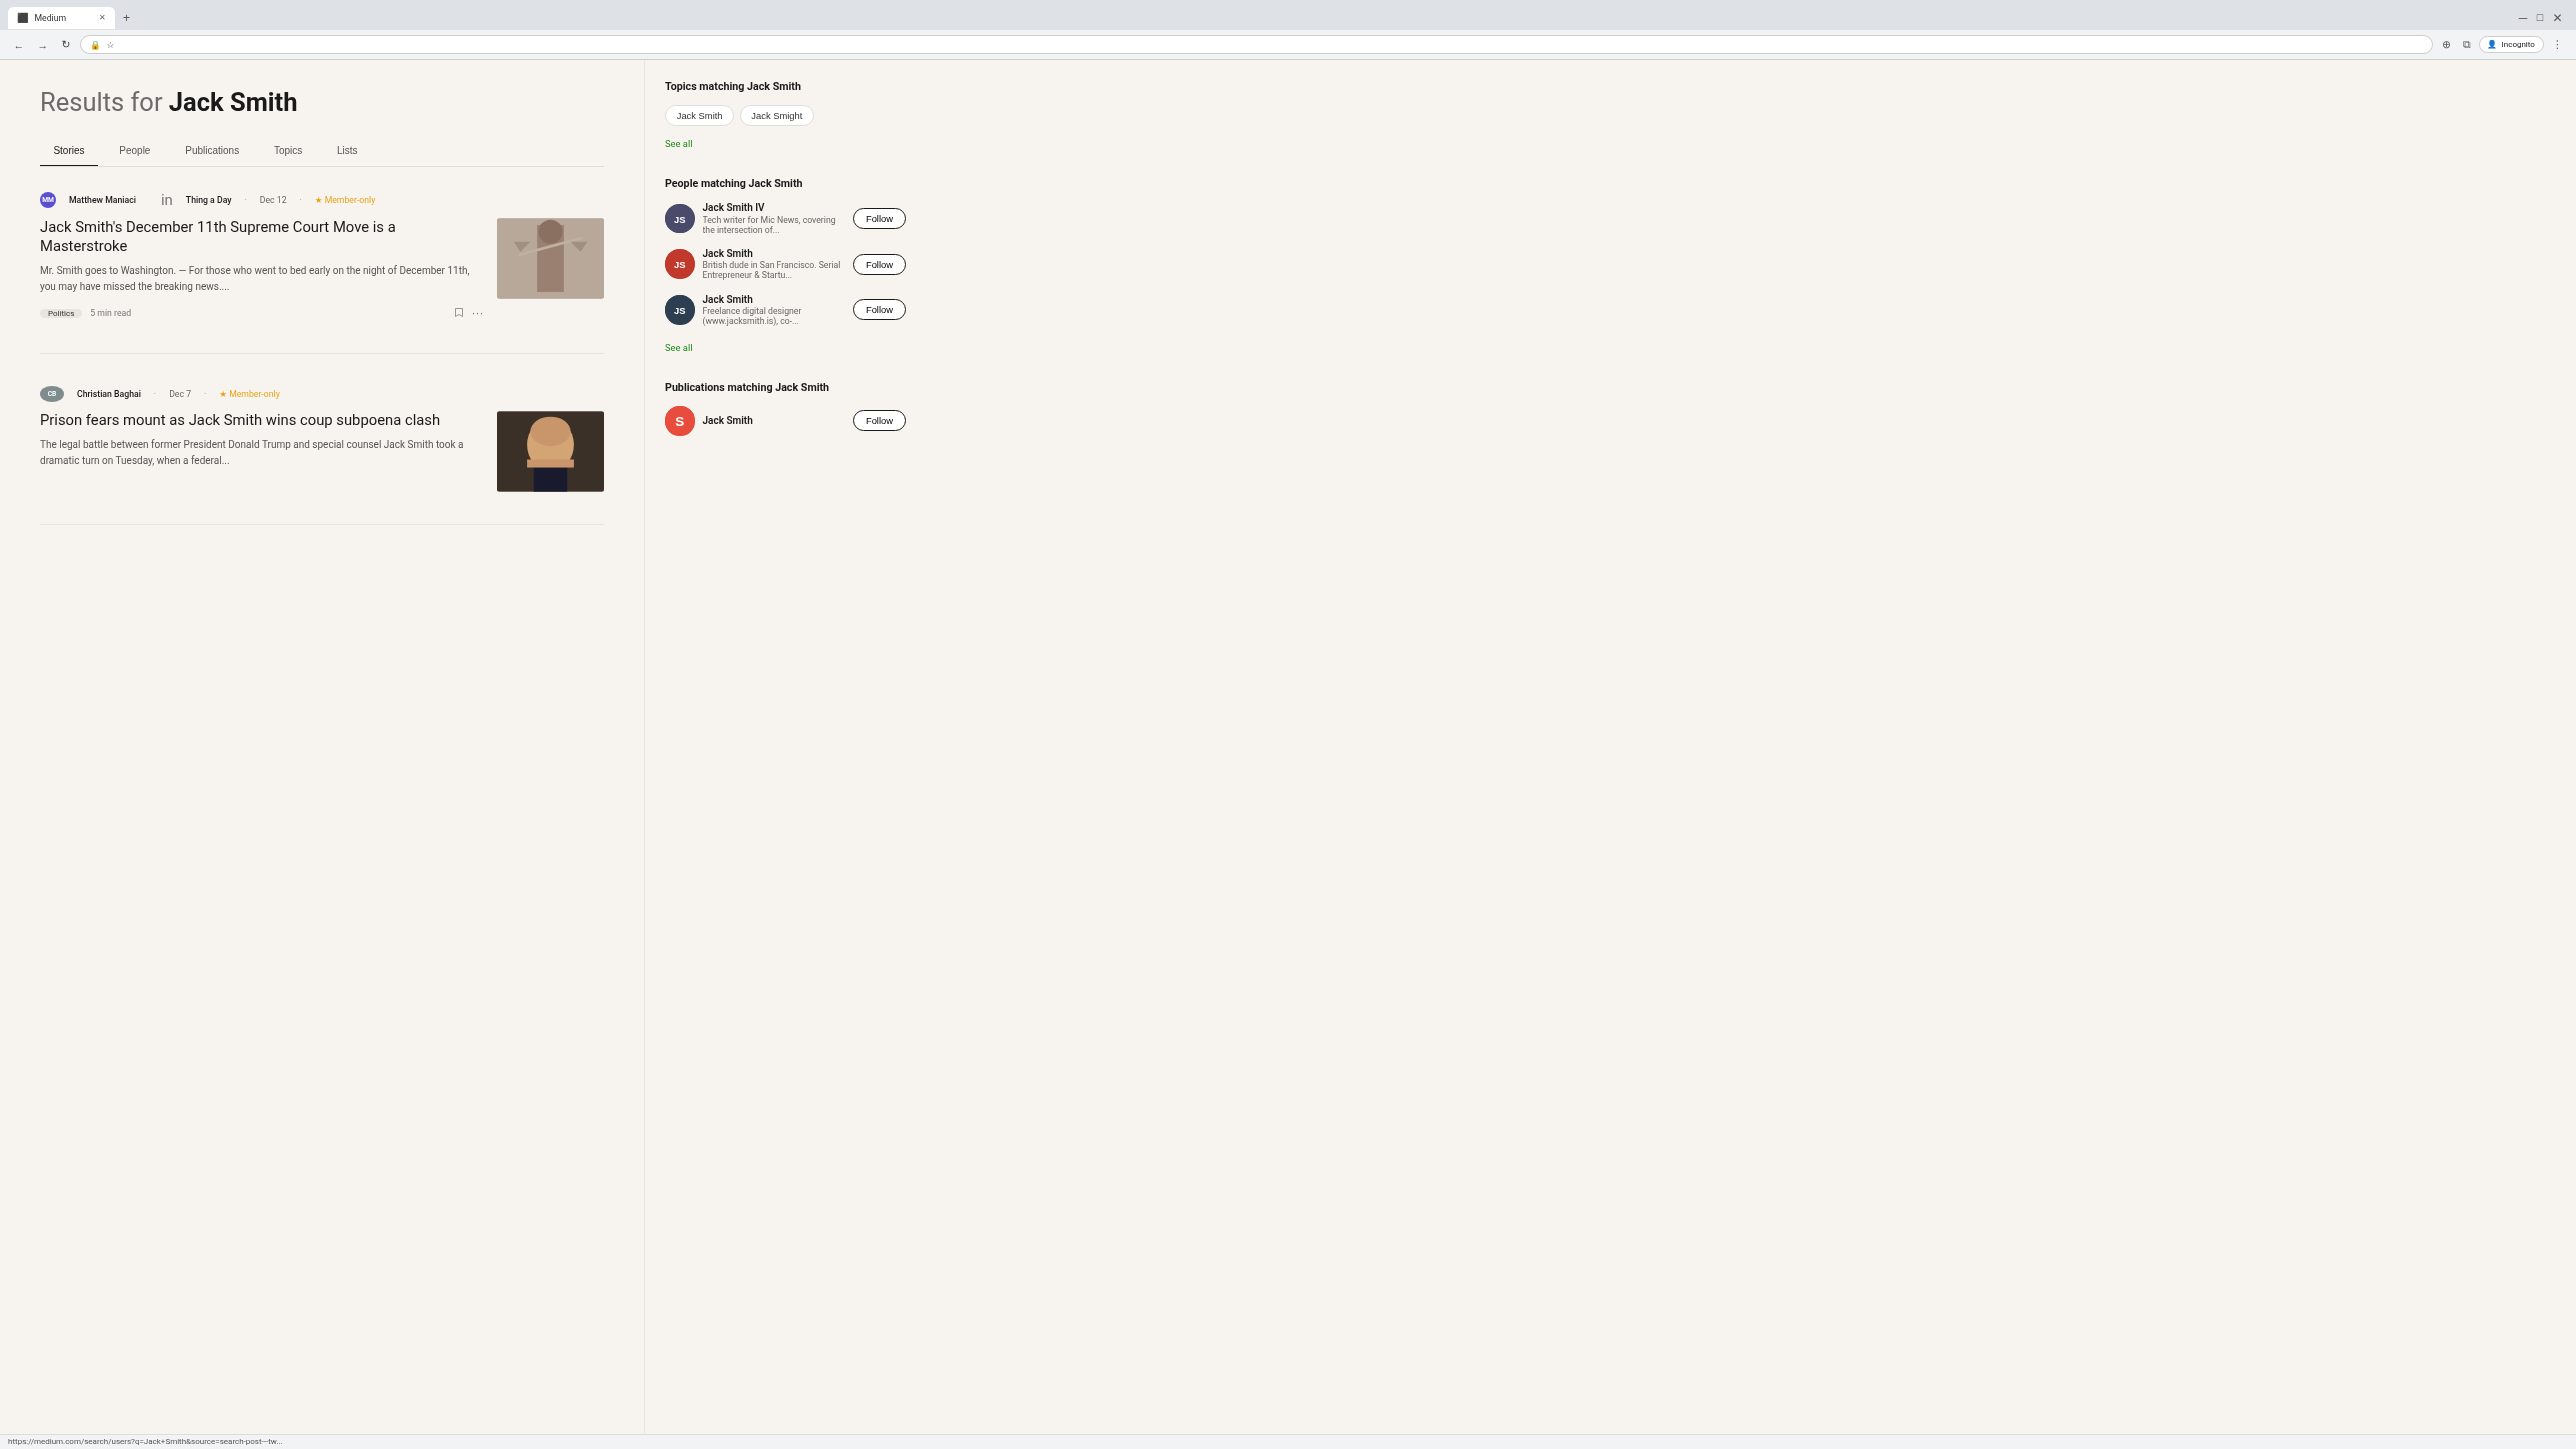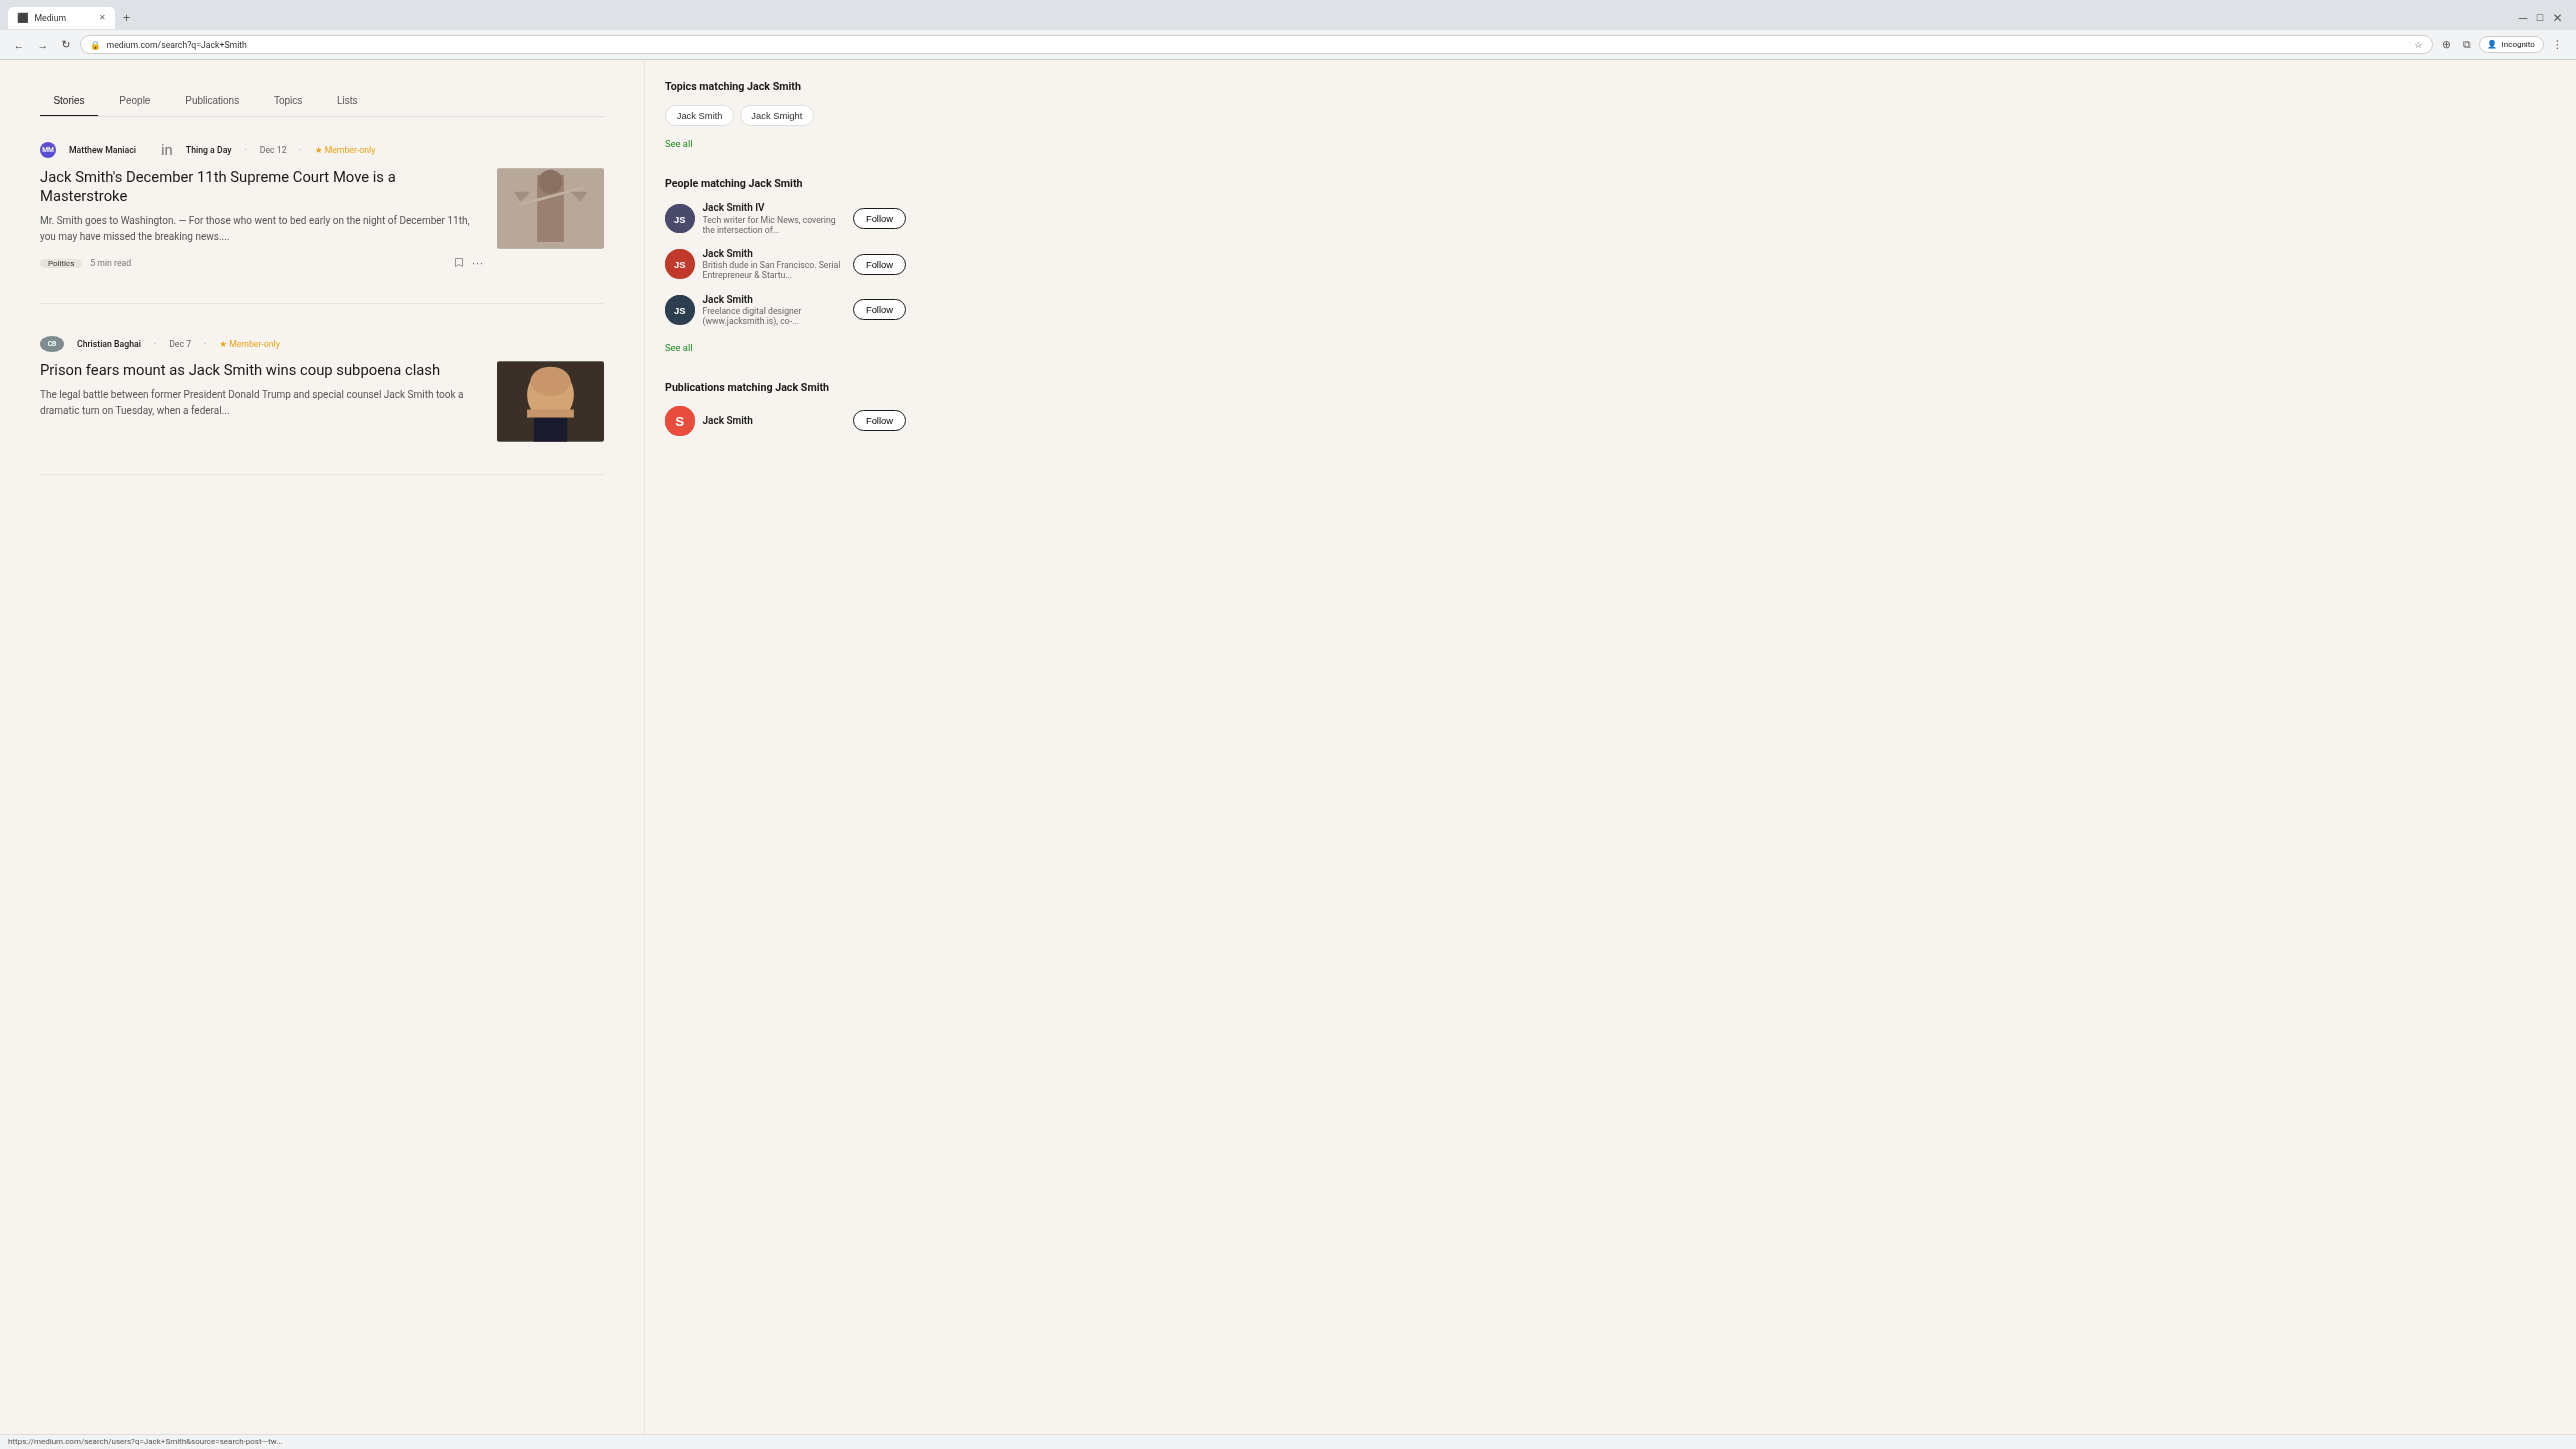--- a/index.html
+++ b/index.html
@@ -98,39 +98,43 @@
       <span style="font-size:10.7px;cursor:pointer;color:#555;">□</span>
       <span style="font-size:12px;cursor:pointer;color:#555;">✕</span>
     </div>
   </div>
   <div class="browser-toolbar">
     <button class="nav-btn">←</button>
     <button class="nav-btn">→</button>
     <button class="nav-btn">↻</button>
     <div class="address-bar">
       <span>🔒</span>
-      <span class="address-text">medium.com/search?q=Jack+Smith</span>
       <span>☆</span>
     </div>
     <div class="toolbar-actions">
       <button class="toolbar-btn">⊕</button>
       <button class="toolbar-btn">⧉</button>
       <div class="incognito-badge">
         <span>👤</span>
         <span>Incognito</span>
       </div>
       <button class="toolbar-btn">⋮</button>
     </div>
   </div>
 </div>
 
 <div class="page">
 
   <div class="main-content">
 
+    <div class="search-header">
+      <h1 class="search-title">
+        <span>Results for </span><strong>Jack Smith</strong>
+      </h1>
+    </div>
 
     <div class="tabs">
       <button class="tab active">Stories</button>
       <button class="tab">People</button>
       <button class="tab">Publications</button>
       <button class="tab">Topics</button>
       <button class="tab">Lists</button>
     </div>
 
     <div class="article-card">

